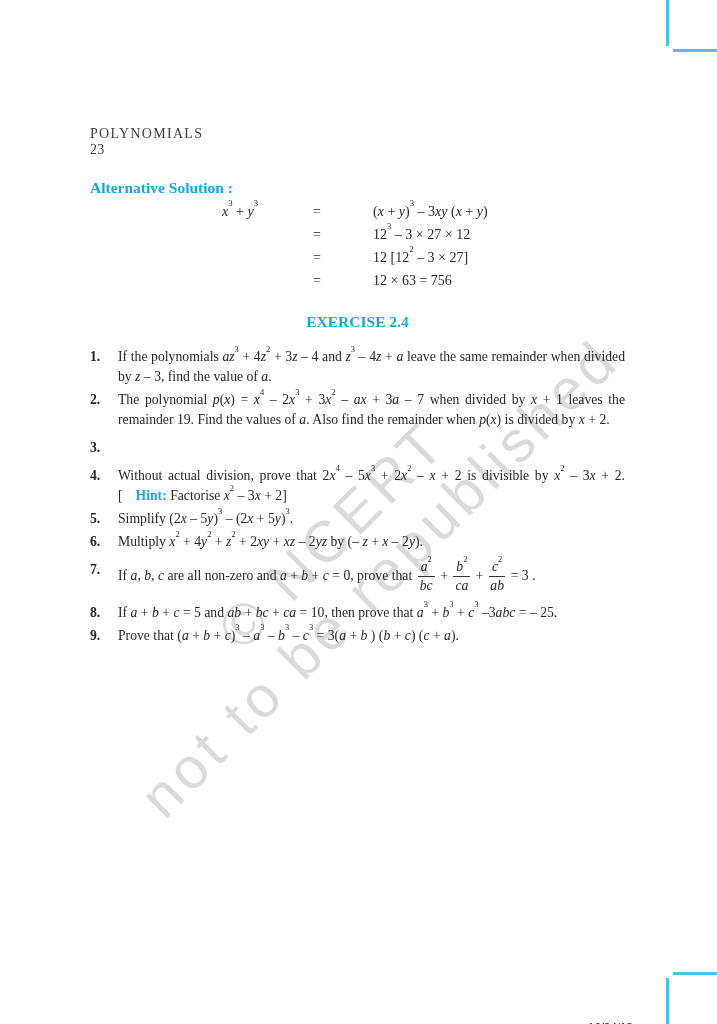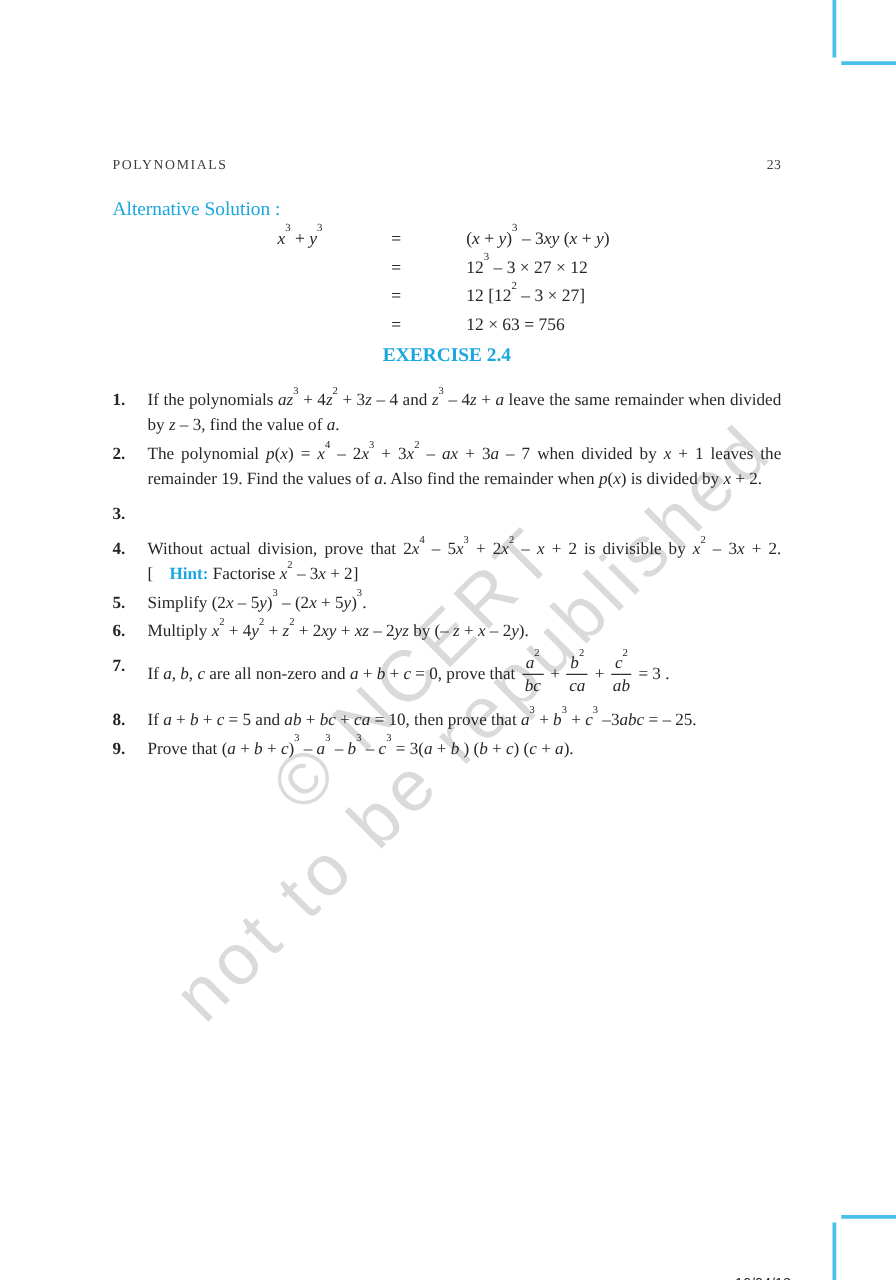--- a/index.html
+++ b/index.html
@@ -31,38 +31,38 @@
     transform:rotate(-45deg);
     pointer-events:none;
   }
   #wm1 { left:228px; top:605px; }
   #wm2 { left:150px; top:773px; }
 
   .content { position:absolute; left:90px; top:126px; width:535px; z-index:2; }
 
   .pagehead {
     display:flex; justify-content:space-between; align-items:baseline;
-    font-size:11px; color:#3d3d3d; letter-spacing:1.3px;
+    font-size:14px; color:#3d3d3d; letter-spacing:1.3px;flex-direction:column;
   }
   .pagehead .pageno { letter-spacing:0.3px; }
 
   .altsol-heading {
     margin:21px 0 0 0;
-    font-size:15.5px; font-weight:normal;
+    font-size:15.5px; font-weight:bold;
     color:#1aa7de;
   }
 
   .eqblock { margin:7px 0 0 132px; font-size:14px; }
   .eqrow { display:flex; height:23px; }
   .eq-lhs { width:91px; flex:none; }
   .eq-sign { width:20px; flex:none; }
   .eq-rhs { flex:none;margin-left:40px; }
 
   .exercise-heading {
-    margin:0 0 0 0;
+    margin:17px 0 0 0;
     text-align:center;
     font-size:15.5px; font-weight:bold;
     color:#1aa7de;
   }
 
   .problems { margin:16px 0 0 0; padding:0; list-style:none;
     font-size:13.7px; line-height:20px; }
   .prob { display:flex; margin:0 0 3px 0; }
   .prob .pnum { width:28px; flex:none; font-weight:bold; }
   .prob .ptext { flex:1; text-align:justify; }

